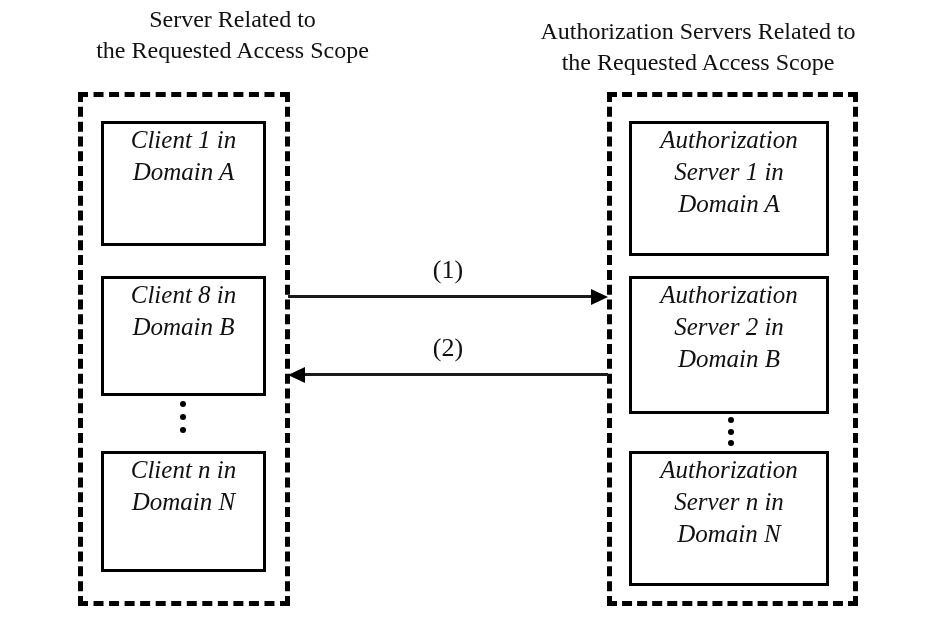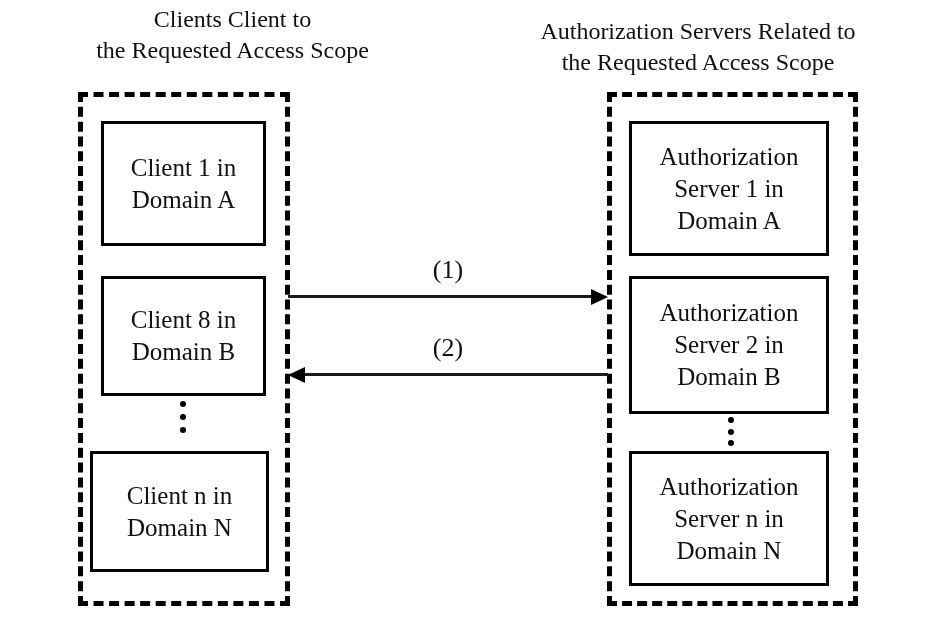--- a/index.html
+++ b/index.html
@@ -39,35 +39,35 @@
   #group-clients { left: 78px;  top: 92px;  width: 212px; height: 514px; }
   #group-servers { left: 607px; top: 92px;  width: 251px; height: 514px; }
 
   
   .entity-box {
     position: absolute;
     box-sizing: border-box;
     border: 3px solid #000000;
     background: #ffffff;
     display: flex;
-    align-items: center;
     justify-content: center;
     text-align: center;
+    font-style: italic;
   }
   .entity-label {
     font-size: 25px;
     line-height: 32px;
     white-space: pre-line;
     color: #111111;
   }
 
   
   #client-1 { left: 101px; top: 121px; width: 165px; height: 125px; }
   #client-2 { left: 101px; top: 276px; width: 165px; height: 120px; }
-  #client-n { left: 90px; top: 451px; width: 179px; height: 121px; }
+  #client-n { left: 101px; top: 451px; width: 165px; height: 121px; }
 
   
   #server-1 { left: 629px; top: 121px; width: 200px; height: 135px; }
   #server-2 { left: 629px; top: 276px; width: 200px; height: 138px; }
   #server-n { left: 629px; top: 451px; width: 200px; height: 135px; }
 
   
   .vdots {
     position: absolute;
     display: flex;
@@ -126,21 +126,21 @@
     color: #111111;
   }
   #label-1 { left: 398px; top: 255px; width: 100px; }
   #label-2 { left: 398px; top: 333px; width: 100px; }
 </style>
 </head>
 <body>
 
 <div id="canvas">
 
-  <div class="col-title" id="title-left">Clients Client to
+  <div class="col-title" id="title-left">Server Related to
 the Requested Access Scope</div>
 
   <div class="col-title" id="title-right">Authorization Servers Related to
 the Requested Access Scope</div>
 
   <div class="group-box" id="group-clients"></div>
 
   <div class="group-box" id="group-servers"></div>
 
   <div class="entity-box" id="client-1">

